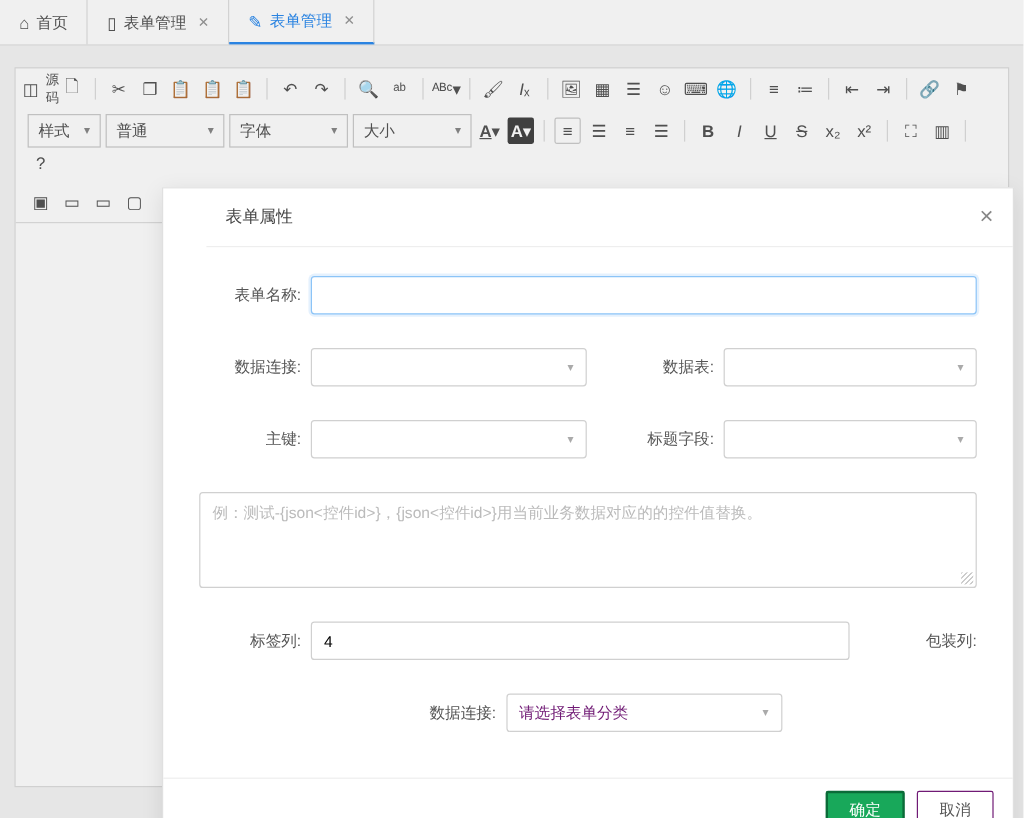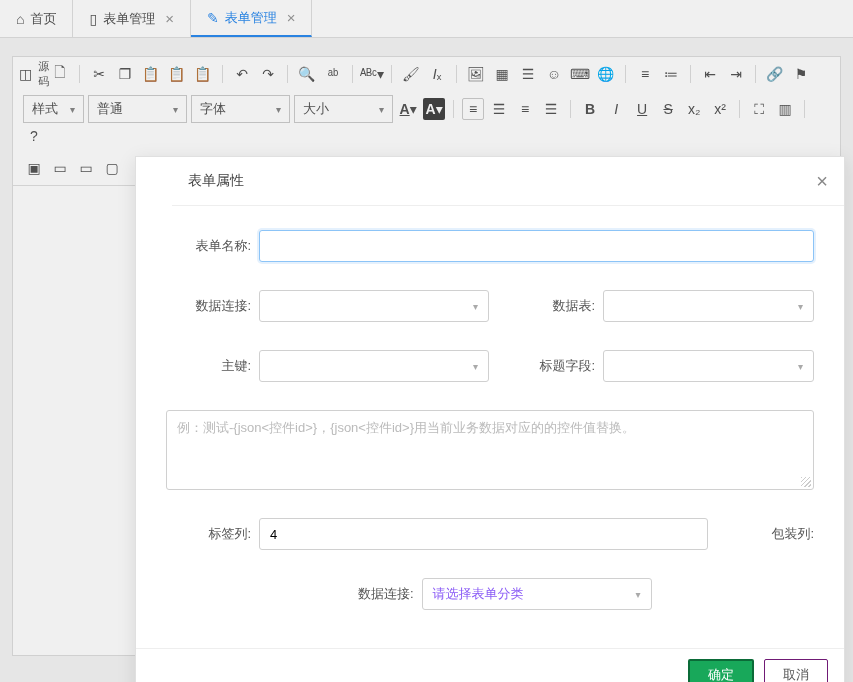--- a/index.html
+++ b/index.html
@@ -27,21 +27,21 @@
     .modal-header { display: flex; justify-content: space-between; align-items: center; padding: 14px 16px; border-bottom: 1px solid #eee; font-size: 14px; color: #444; margin-left: 36px; }
     .modal-close { font-size: 20px; color: #888; cursor: pointer; line-height: 1; }
     .modal-body { padding: 24px 30px 10px 30px; }
     .form-row { display: flex; align-items: center; margin-bottom: 28px; gap: 8px; justify-content: center; }
     .form-row.top { align-items: flex-start; }
     .label { width: 85px; text-align: right; color: #555; font-size: 13px; flex-shrink: 0; }
     .label.padtop { padding-top: 20px; }
     .input { flex: 1; height: 32px; border: 1px solid #d0d0d0; border-radius: 3px; padding: 0 10px; font-size: 13px; }
     .input.focus { border-color: #8cc4f7; box-shadow: 0 0 0 2px rgba(45,140,240,0.12); }
     .select { height: 32px; border: 1px solid #d0d0d0; border-radius: 3px; display: flex; align-items: center; justify-content: space-between; padding: 0 10px; cursor: pointer; }
-    .select .placeholder { color: #8b5cf6; }
+    .select .placeholder { color: #701a75; }
     .select .caret { font-size: 10px; color: #aaa; }
     .w-half { width: 230px; }
     .w-num { width: 230px; }
     .w-cat { width: 230px; }
     .textarea { flex: 1; height: 80px; border: 1px solid #d0d0d0; border-radius: 3px; padding: 8px 10px; font-size: 13px; color: #bbb; resize: both; position: relative; }
     .resize-handle { position: absolute; right: 2px; bottom: 2px; width: 10px; height: 10px; background: repeating-linear-gradient(135deg,#ccc,#ccc 1px,transparent 1px,transparent 3px); }
     .gap { width: 20px; }
     
     .modal-footer { display: flex; justify-content: flex-end; gap: 10px; padding: 10px 16px; border-top: 1px solid #eee; }
     .btn { height: 32px; padding: 0 18px; font-size: 13px; cursor: pointer; border-radius: 2px; display: flex; align-items: center; }

